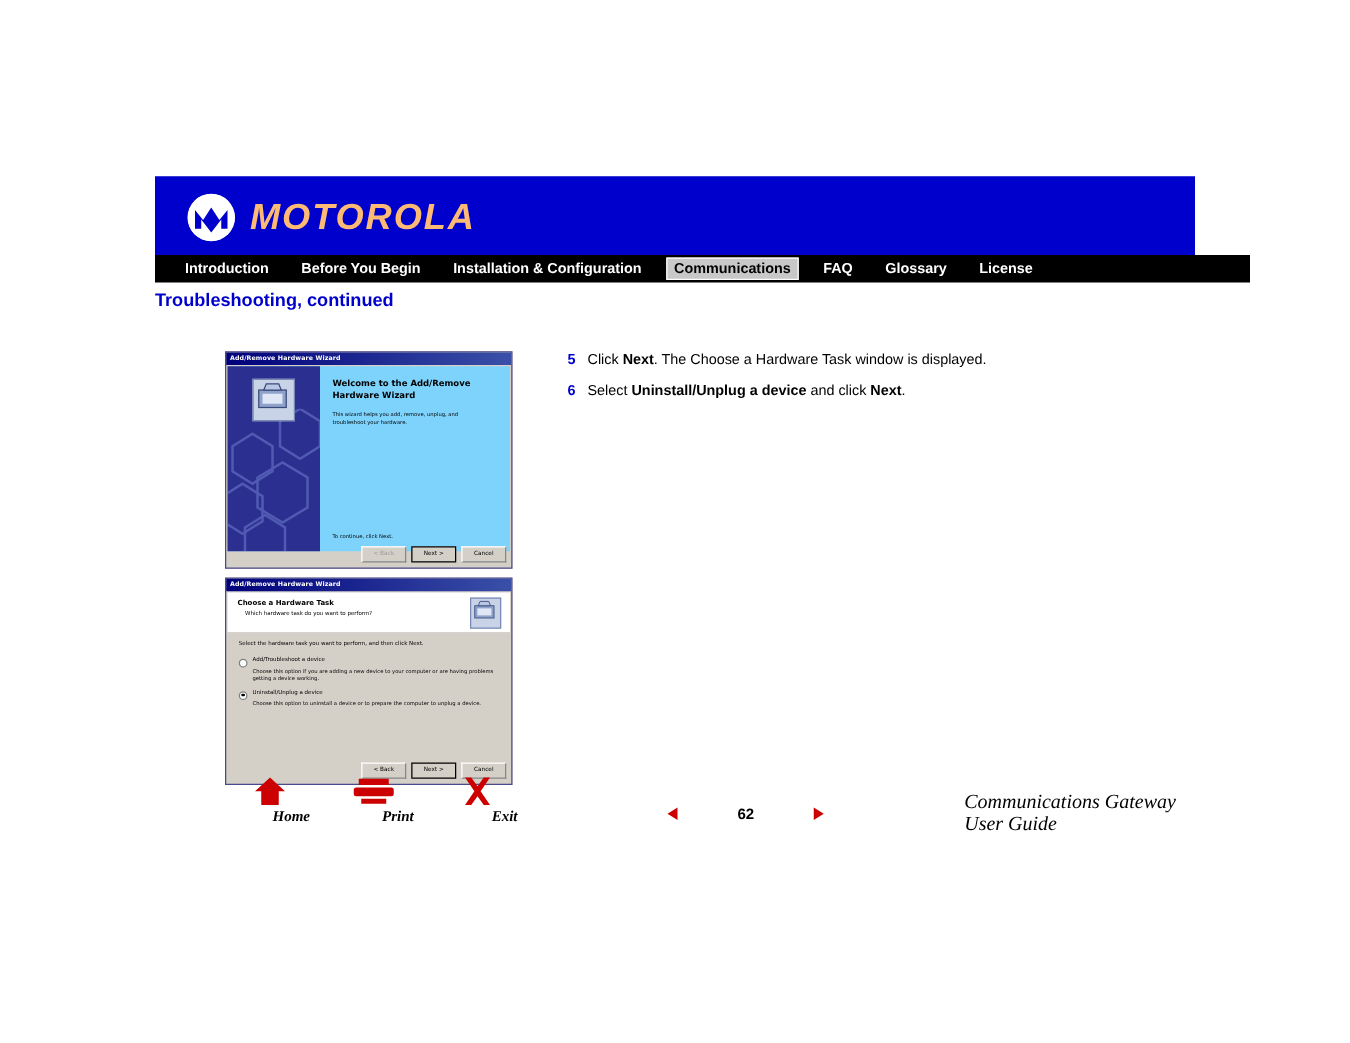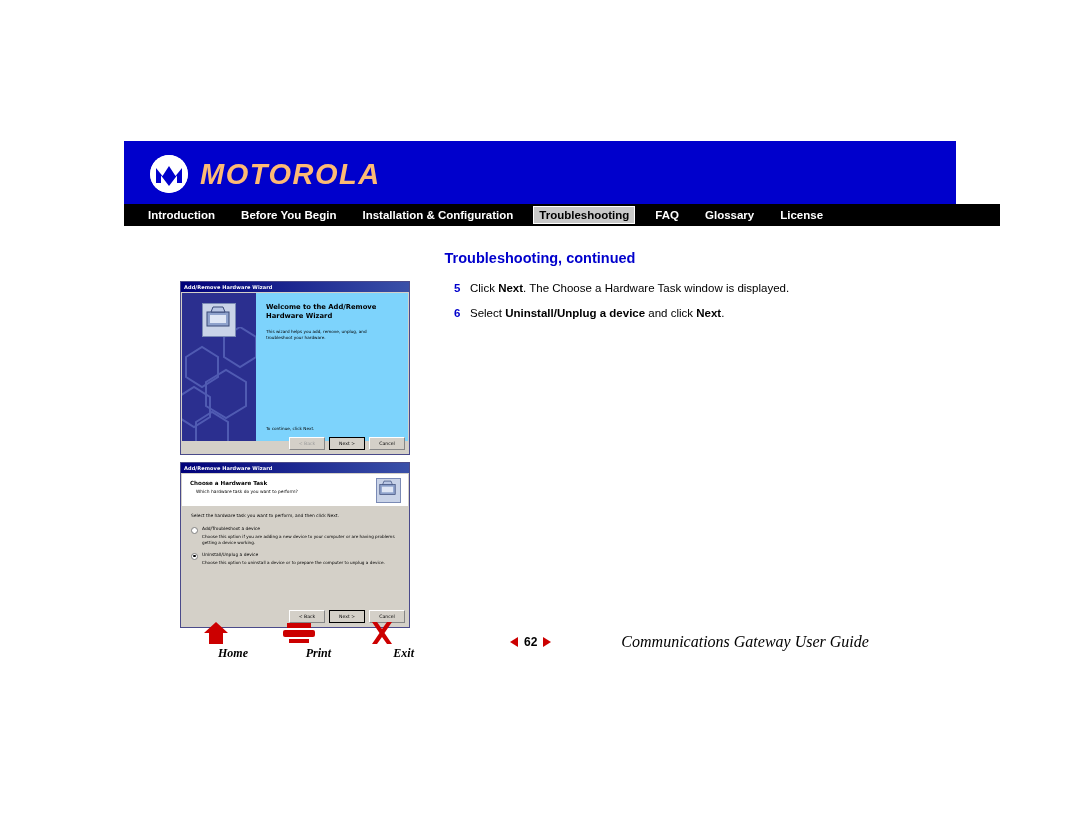--- a/index.html
+++ b/index.html
@@ -73,25 +73,24 @@
     color: #000000;
     border: 1px solid #ffffff;
     padding: 1px 5px;
   }
   .nav-spacer { width: 14px; }
   
   .page-title {
     position: absolute;
     left: 0; top: 92px;
     width: 832px;
-    text-align: center;
+    text-align: left;
     color: #0000cc;
     font-weight: bold;
     font-size: 14.5px;
-    margin-top: 17px;
   }
   
   .shots {
     position: absolute;
     left: 56px; top: 140px;
   }
   .win {
     width: 228px;
     border: 1px solid #4a4a8a;
     background: #d4d0c8;
@@ -257,24 +256,25 @@
   .step-num {
     color: #0000cc;
     font-weight: bold;
     width: 16px;
     flex: none;
   }
   .step b { font-weight: bold; }
   
   .pfooter {
     position: absolute;
-    left: 386px; top: 492px;
+    left: 410px; top: 492px;
     display: flex;
     align-items: center;
     font-size: 11.5px;
+    gap: 42px;
   }
   .arrow-l, .arrow-r {
     width: 0; height: 0;
     border-top: 5px solid transparent;
     border-bottom: 5px solid transparent;
   }
   .arrow-l { border-right: 8px solid #cc0000; }
   .arrow-r { border-left: 8px solid #cc0000; }
   .pagenum {
     margin: 0 6px;
@@ -308,21 +308,21 @@
   </div>
 
   <div class="navbar">
     <div style="width:18px"></div>
     <div class="nav-item">Introduction</div>
     <div class="nav-spacer"></div>
     <div class="nav-item">Before You Begin</div>
     <div class="nav-spacer"></div>
     <div class="nav-item">Installation &amp; Configuration</div>
     <div class="nav-spacer"></div>
-    <div class="nav-item active">Troubleshooting</div>
+    <div class="nav-item active">Communications</div>
     <div class="nav-spacer"></div>
     <div class="nav-item">FAQ</div>
     <div class="nav-spacer"></div>
     <div class="nav-item">Glossary</div>
     <div class="nav-spacer"></div>
     <div class="nav-item">License</div>
   </div>
 
   <div class="page-title">Troubleshooting, continued</div>
 

